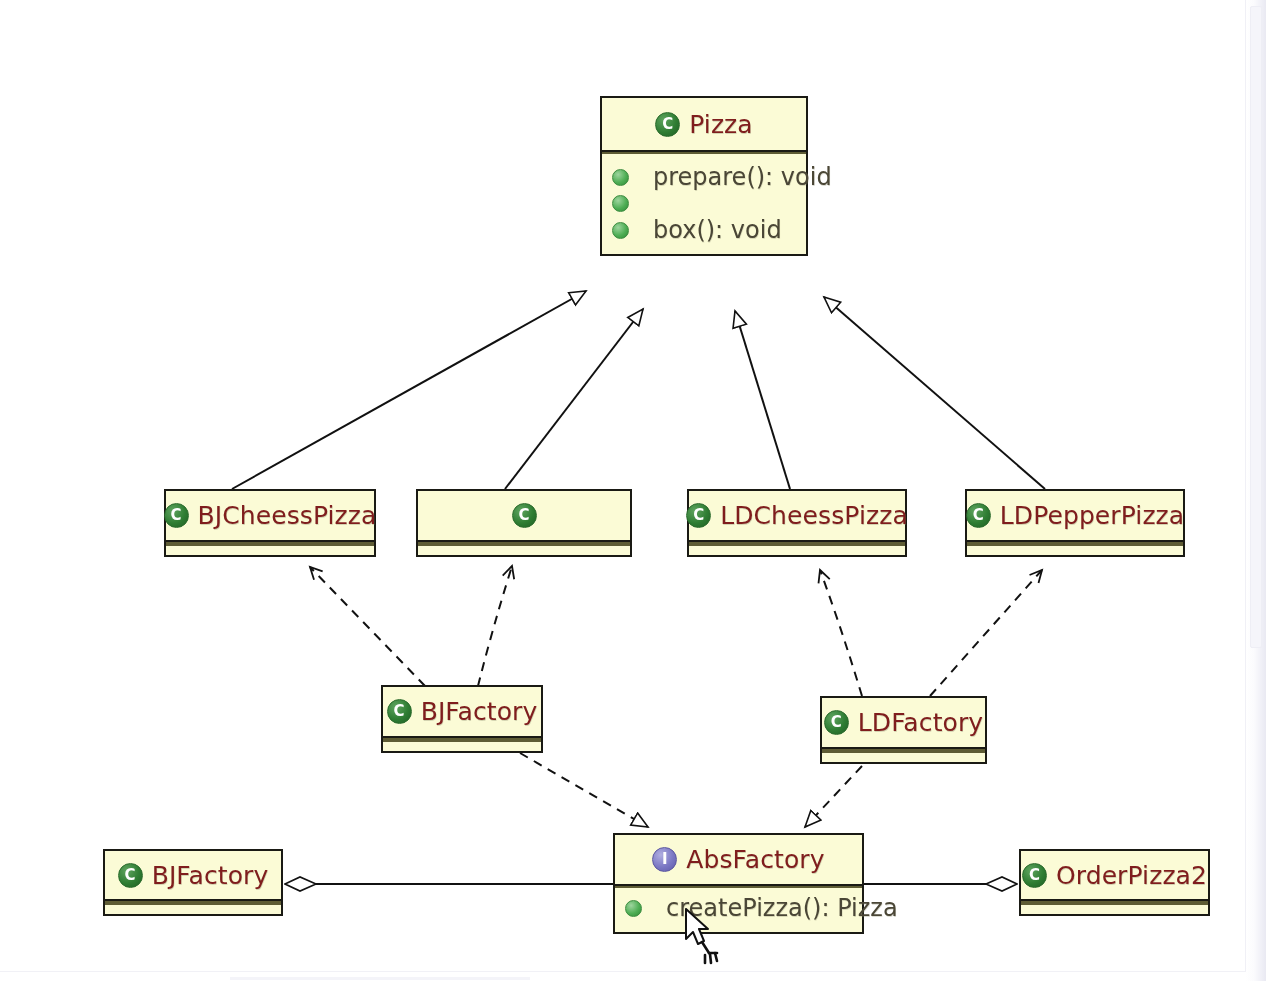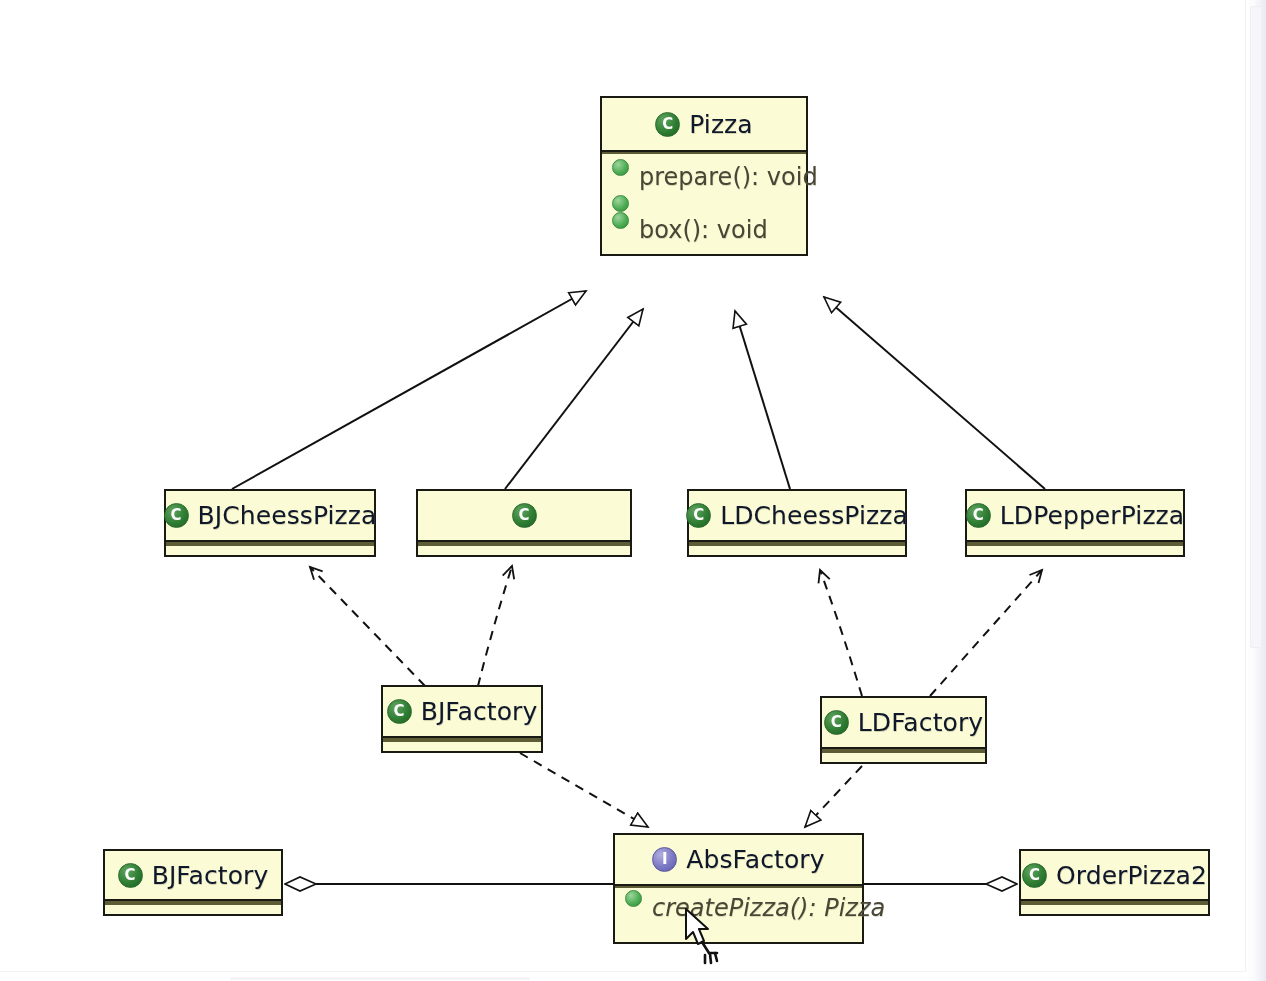--- a/index.html
+++ b/index.html
@@ -45,39 +45,40 @@
     box-sizing: border-box;
     display: flex;
     align-items: center;
     justify-content: center;
     gap: 9px;
     background: #fbfbd6;
     white-space: nowrap;
   }
   .uml-title {
     font-size: 25px;
-    color: #0f172a;
+    color: #7f1d1d;
     letter-spacing: .1px;
     text-shadow: 0.5px 0.5px 0 rgba(140,140,110,.35);
   }
   .uml-sep {
     height: 0;
     border-top: 2px solid #1a1a14;
     border-bottom: 2px solid #5e5c34;
     margin: 0;
     background: #fbfbd6;
   }
   .uml-members {
     box-sizing: border-box;
     padding: 5px 0 6px 10px;
     background: #fbfbd6;
   }
   .uml-member {
     display: flex;
-    gap: 10px;
+    align-items: center;
+    gap: 24px;
     white-space: nowrap;
     font-size: 24px;
     color: #4a4636;
     line-height: 36px;
     text-shadow: 0.5px 0.5px 0 rgba(140,140,110,.3);
   }
   
   .uml-empty-band {
     height: 11px;
     background: #fbfbd6;
@@ -285,21 +286,21 @@
     <div class="uml-sep"></div>
     <div class="uml-empty-band"></div>
   </div>
 
   <div class="uml-node" style="left:613px; top:833px; width:251px;">
     <div class="uml-header" style="height:49px;">
       <span class="icon-iface">I</span>
       <span class="uml-title">AbsFactory</span>
     </div>
     <div class="uml-sep"></div>
-    <div class="uml-members" style="padding-top:2px;padding-bottom:16px;font-style:italic;">
+    <div class="uml-members" style="padding-top:2px;padding-bottom:6px;">
       <div class="uml-member">
         <span class="icon-method"></span>
         <span>createPizza(): Pizza</span>
       </div>
     </div>
   </div>
 
   <div class="uml-node" style="left:103px; top:849px; width:180px;">
     <div class="uml-header" style="height:48px;">
       <span class="icon-class">C</span>

